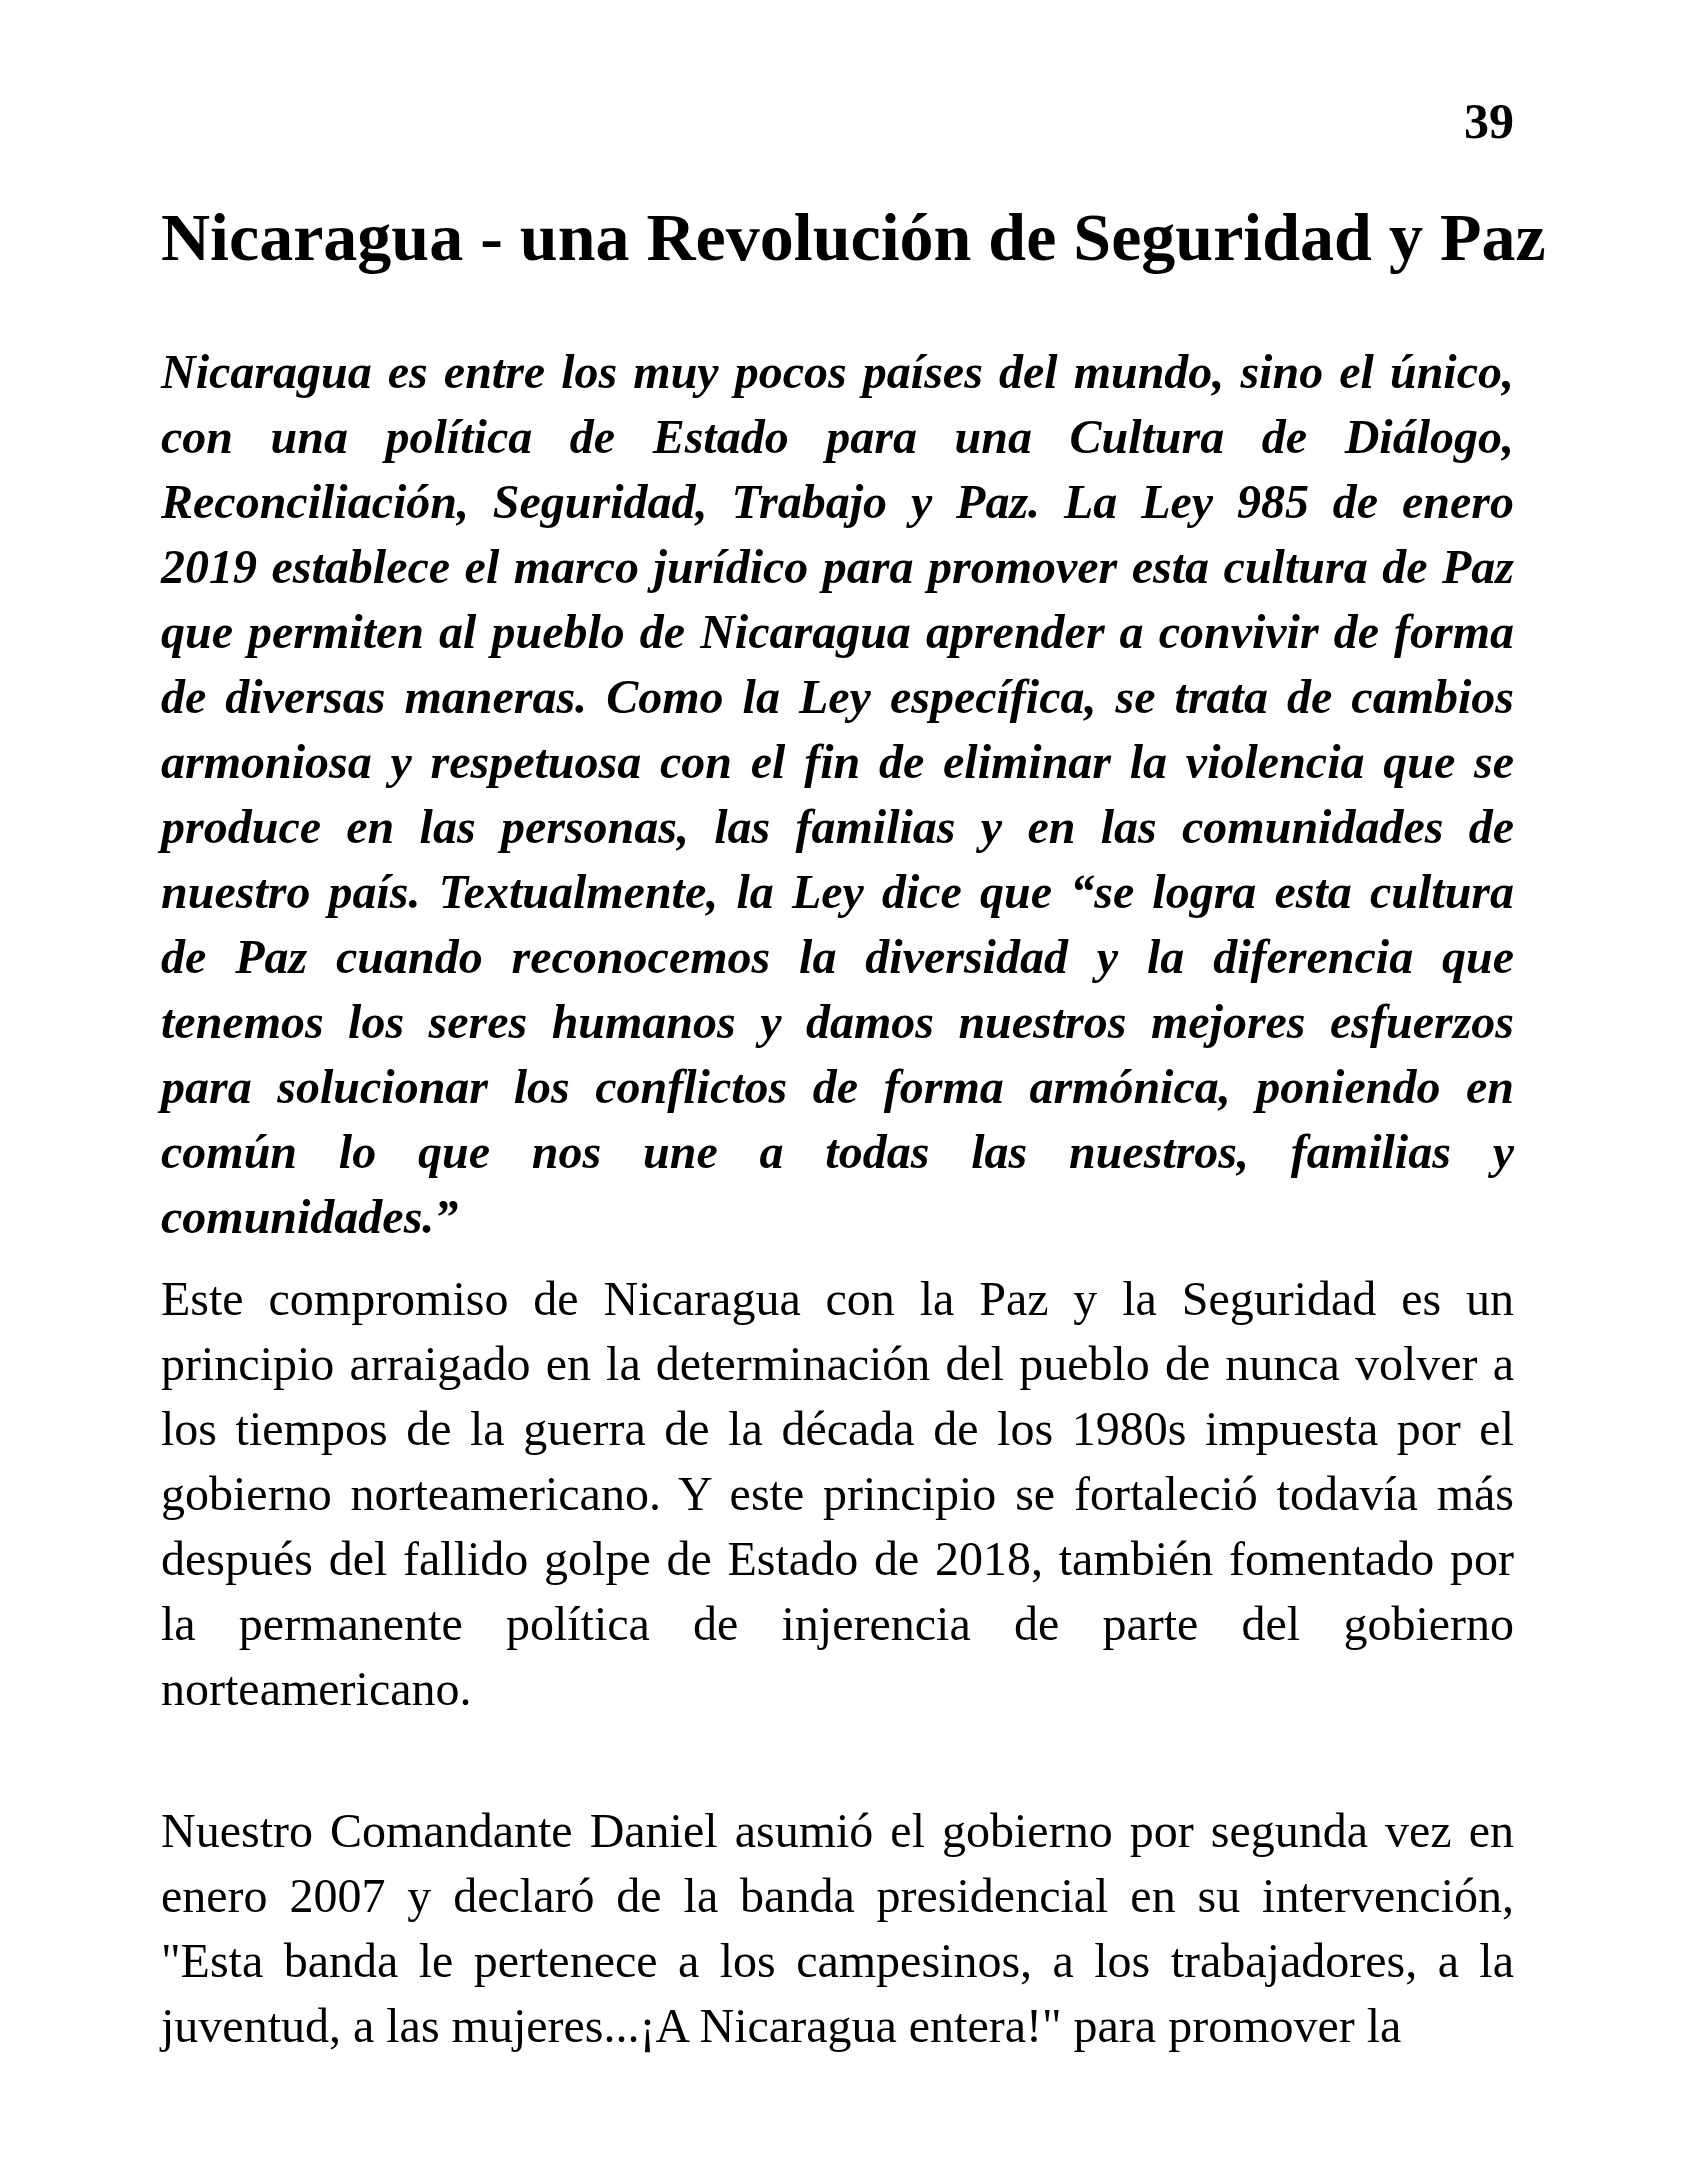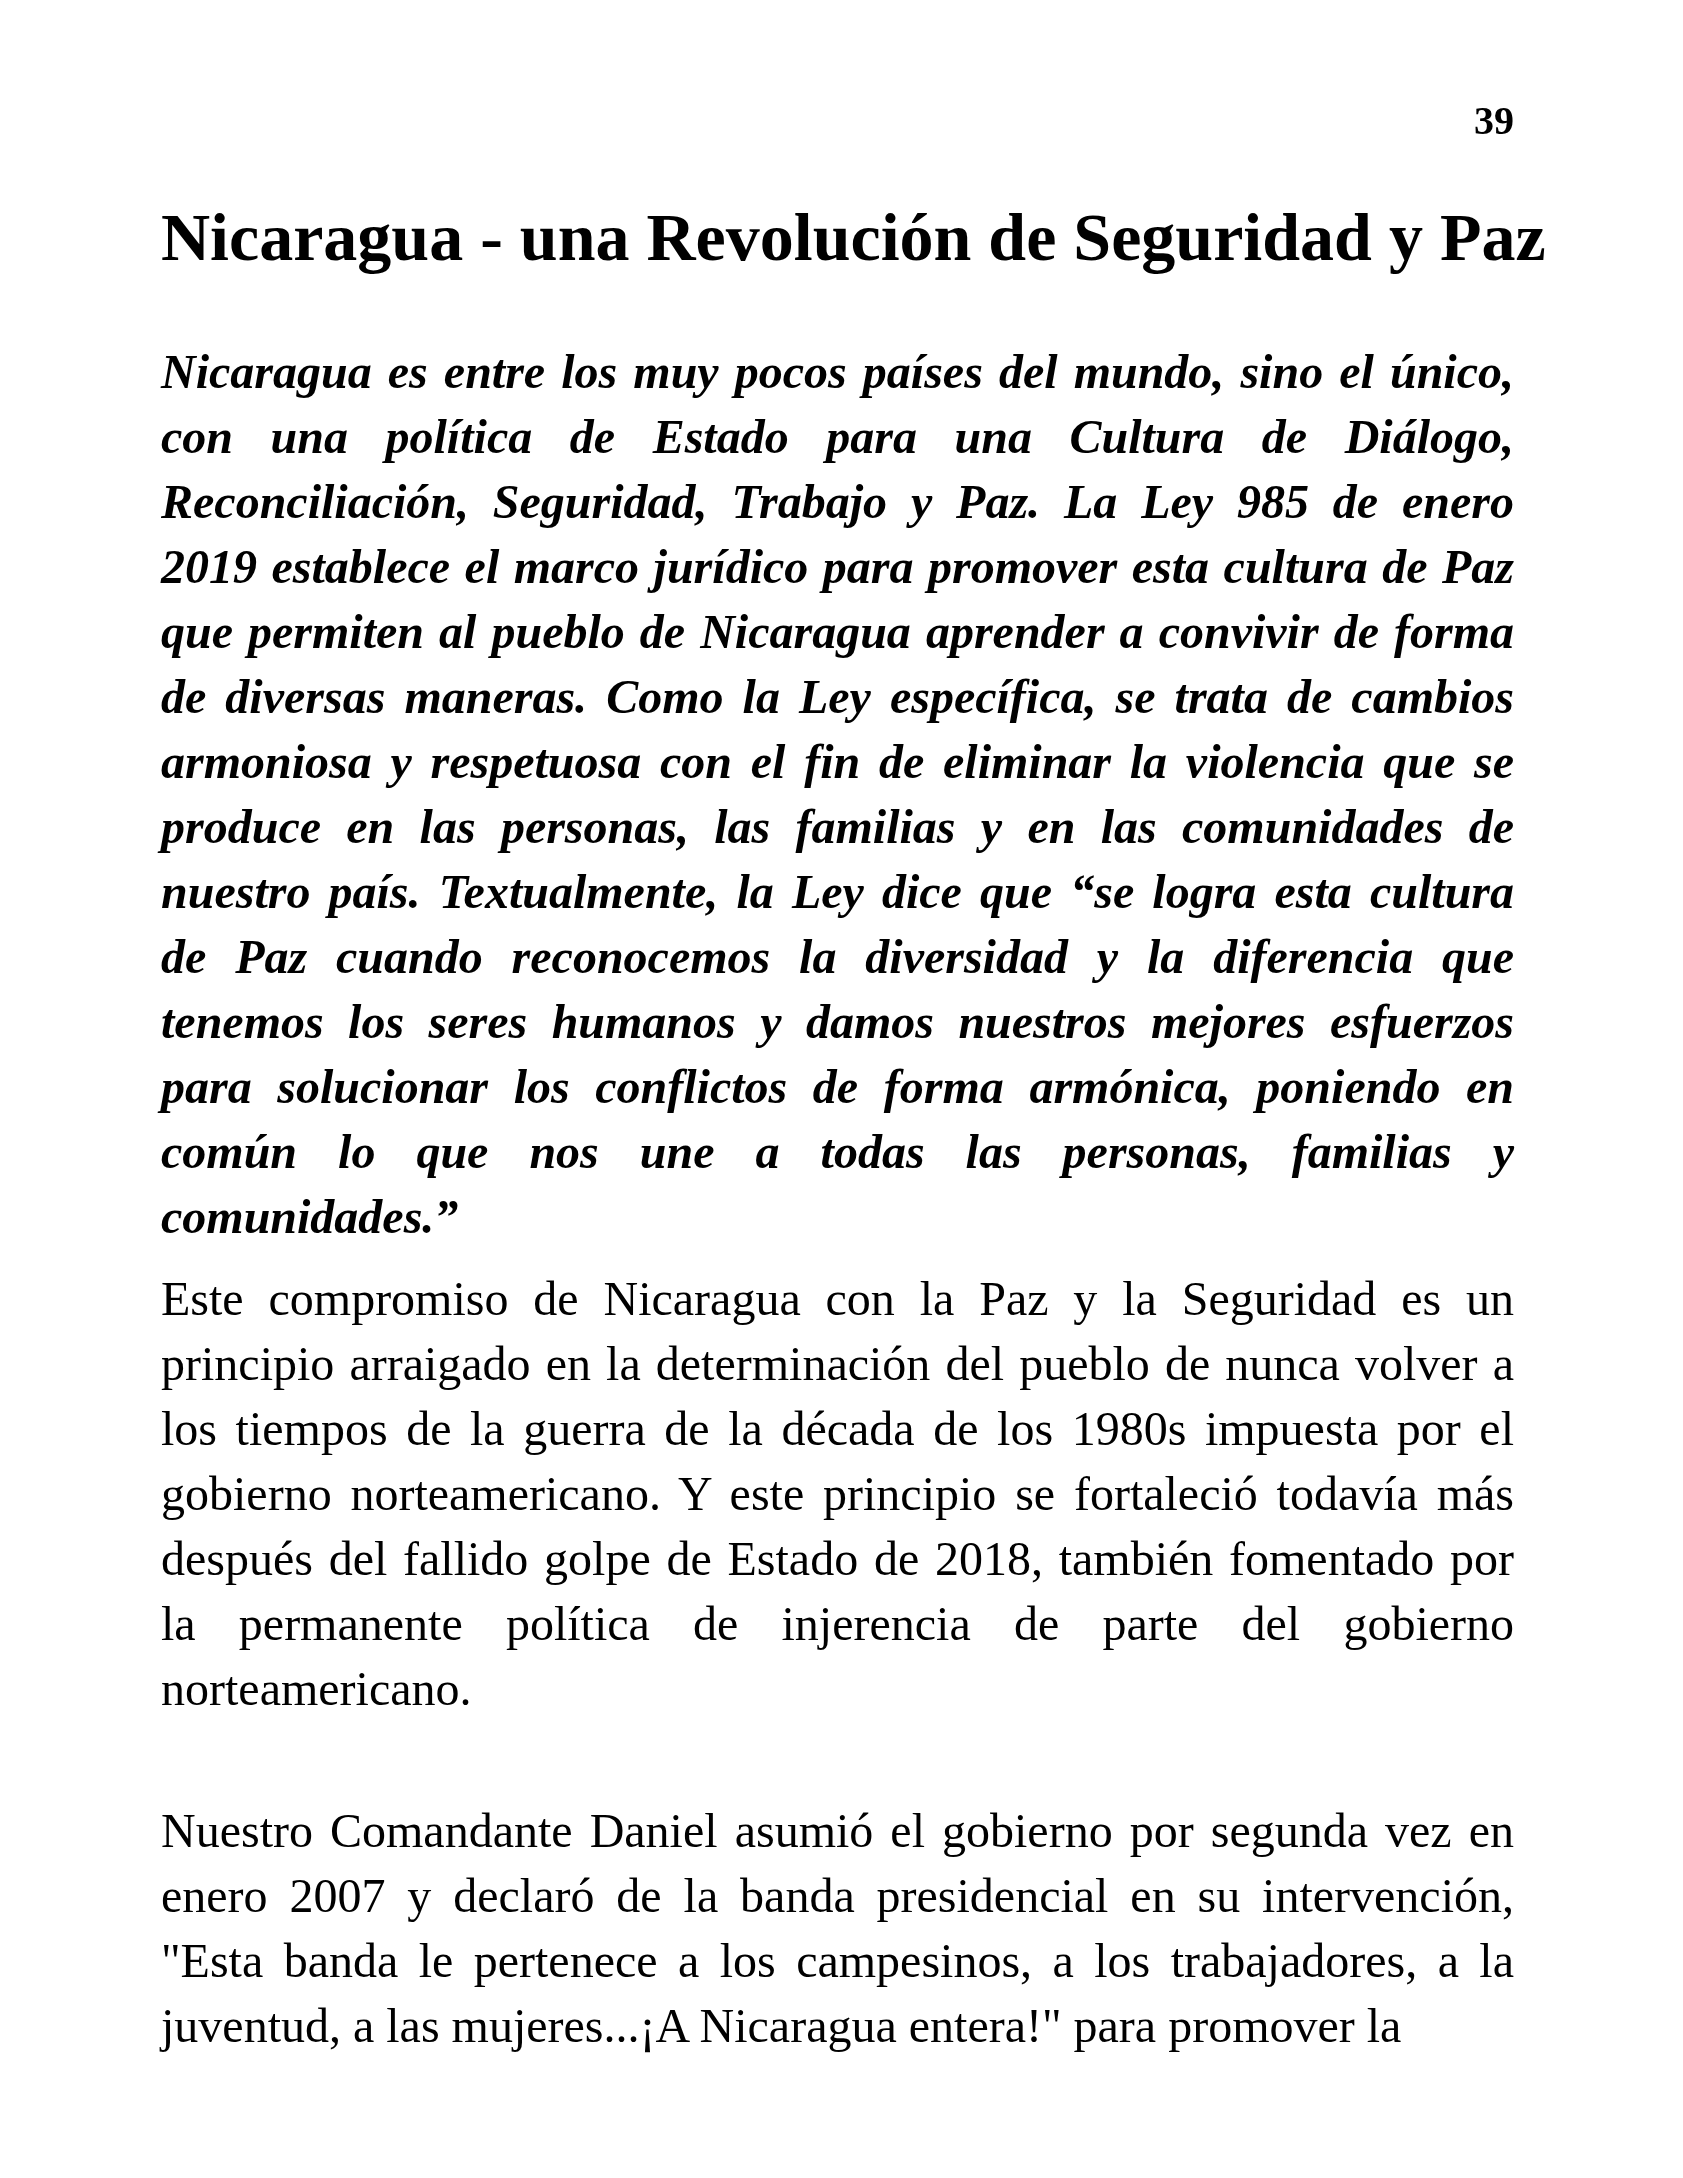--- a/index.html
+++ b/index.html
@@ -22,21 +22,21 @@
     width: 1353px;
     height: 2178px;
   }
   .pagenum {
     position: absolute;
     top: 96px;
     left: 0;
     width: 100%;
     text-align: right;
     font-weight: 700;
-    font-size: 40px;
+    font-size: 50px;
     line-height: 50px;
   }
   .title {
     position: absolute;
     top: 208px;
     left: 0;
     margin: 0;
     font-weight: 700;
     font-size: 68px;
     line-height: 59px;
@@ -80,21 +80,21 @@
       <div class="line">Reconciliación, Seguridad, Trabajo y Paz. La Ley 985 de enero</div>
       <div class="line">2019 establece el marco jurídico para promover esta cultura de Paz</div>
       <div class="line">que permiten al pueblo de Nicaragua aprender a convivir de forma</div>
       <div class="line">de diversas maneras. Como la Ley específica, se trata de cambios</div>
       <div class="line">armoniosa y respetuosa con el fin de eliminar la violencia que se</div>
       <div class="line">produce en las personas, las familias y en las comunidades de</div>
       <div class="line">nuestro país. Textualmente, la Ley dice que “se logra esta cultura</div>
       <div class="line">de Paz cuando reconocemos la diversidad y la diferencia que</div>
       <div class="line">tenemos los seres humanos y damos nuestros mejores esfuerzos</div>
       <div class="line">para solucionar los conflictos de forma armónica, poniendo en</div>
-      <div class="line">común lo que nos une a todas las personas, familias y</div>
+      <div class="line">común lo que nos une a todas las nuestros, familias y</div>
       <div class="line last">comunidades.”</div>
     </div>
 
   <div class="para p-commit">
       <div class="line">Este compromiso de Nicaragua con la Paz y la Seguridad es un</div>
       <div class="line">principio arraigado en la determinación del pueblo de nunca volver a</div>
       <div class="line">los tiempos de la guerra de la década de los 1980s impuesta por el</div>
       <div class="line">gobierno norteamericano. Y este principio se fortaleció todavía más</div>
       <div class="line">después del fallido golpe de Estado de 2018, también fomentado por</div>
       <div class="line">la permanente política de injerencia de parte del gobierno</div>

